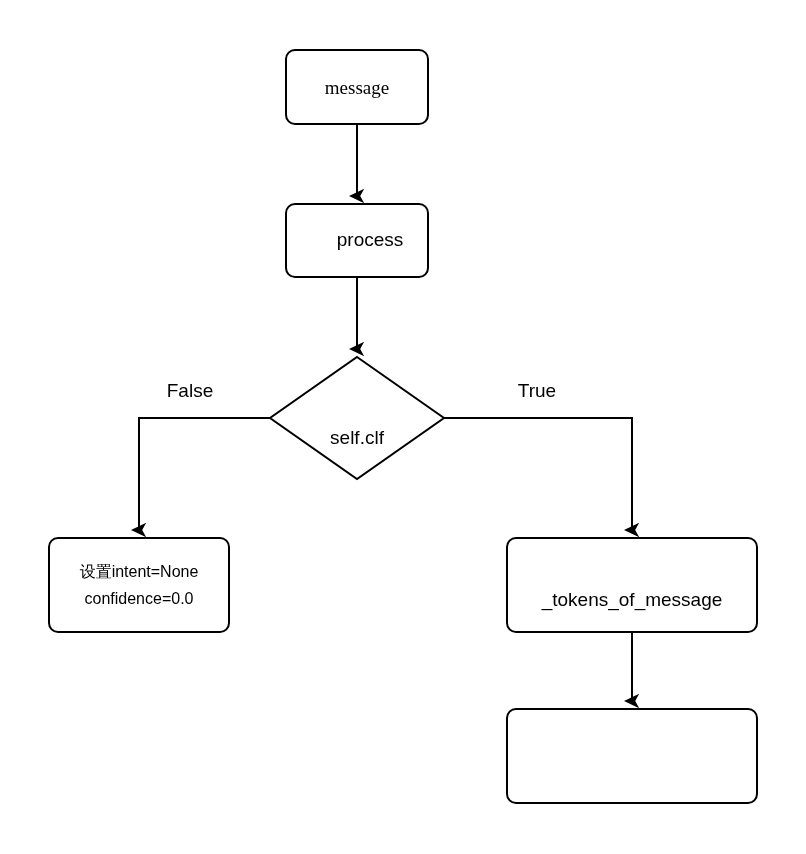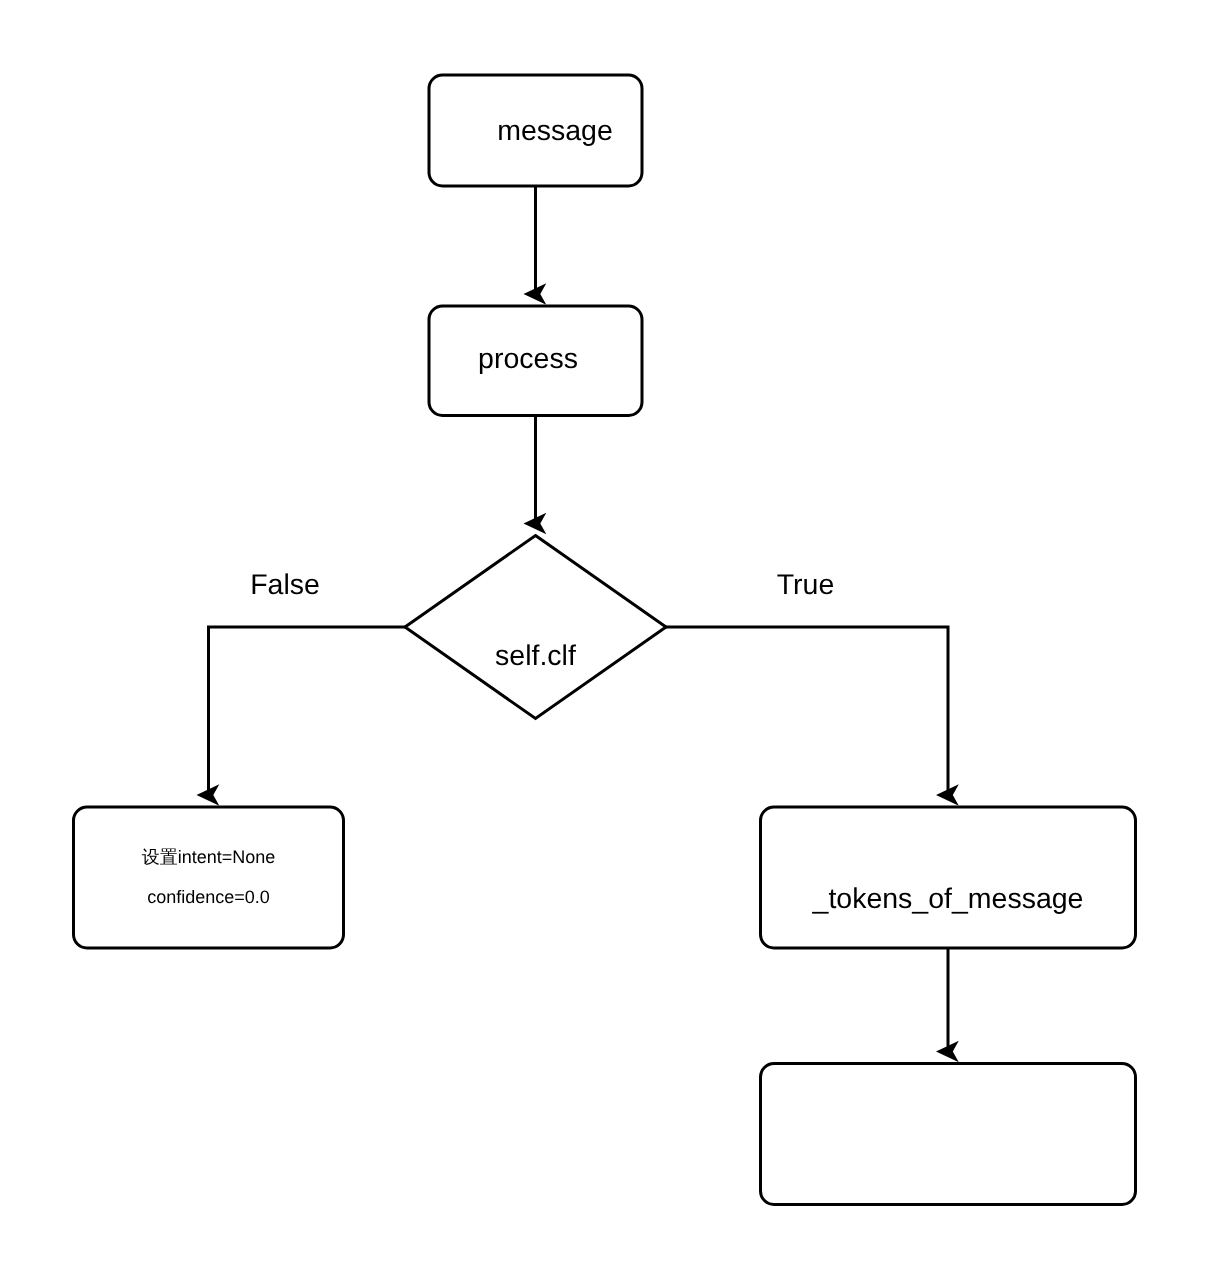--- a/index.html
+++ b/index.html
@@ -43,21 +43,21 @@
     font-family: "Liberation Sans", "DejaVu Sans", sans-serif;
     font-size: 19px;
     line-height: 26px;
     text-align: center;
     white-space: nowrap;
     transform: translate(-50%, -50%);
     pointer-events: none;
   }
   .node-label.multiline {
     white-space: pre-line;
-    font-size: 12px;
+    font-size: 16px;
     line-height: 27px;
   }
   .edge-label {
     position: absolute;
     color: #000000;
     font-family: "Liberation Sans", "DejaVu Sans", sans-serif;
     font-size: 19px;
     line-height: 22px;
     white-space: nowrap;
     transform: translate(-50%, -50%);
@@ -92,23 +92,23 @@
 
     <path class="edge-line" d="M 357 277 L 357 349" marker-end="url(#arrowhead)"></path>
 
     <path class="edge-line" d="M 270 418 L 139 418 L 139 530" marker-end="url(#arrowhead)"></path>
 
     <path class="edge-line" d="M 444 418 L 632 418 L 632 530" marker-end="url(#arrowhead)"></path>
 
     <path class="edge-line" d="M 632 632 L 632 701" marker-end="url(#arrowhead)"></path>
   </svg>
 
-  <div class="node-label" style="left:370px; top:88px;">message</div>
+  <div class="node-label" style="left:357px; top:88px;font-family:Liberation Serif, serif;">message</div>
 
-  <div class="node-label" style="left:352px; top:240px;">process</div>
+  <div class="node-label" style="left:370px; top:240px;">process</div>
 
   <div class="node-label" style="left:357px; top:438px;">self.clf</div>
 
   <div class="node-label multiline" style="left:139px; top:585px;">设置intent=None
 confidence=0.0</div>
 
   <div class="node-label" style="left:632px; top:586px;margin-top:14px;">_tokens_of_message</div>
 
 
   <div class="edge-label" style="left:190px; top:391px;">False</div>

